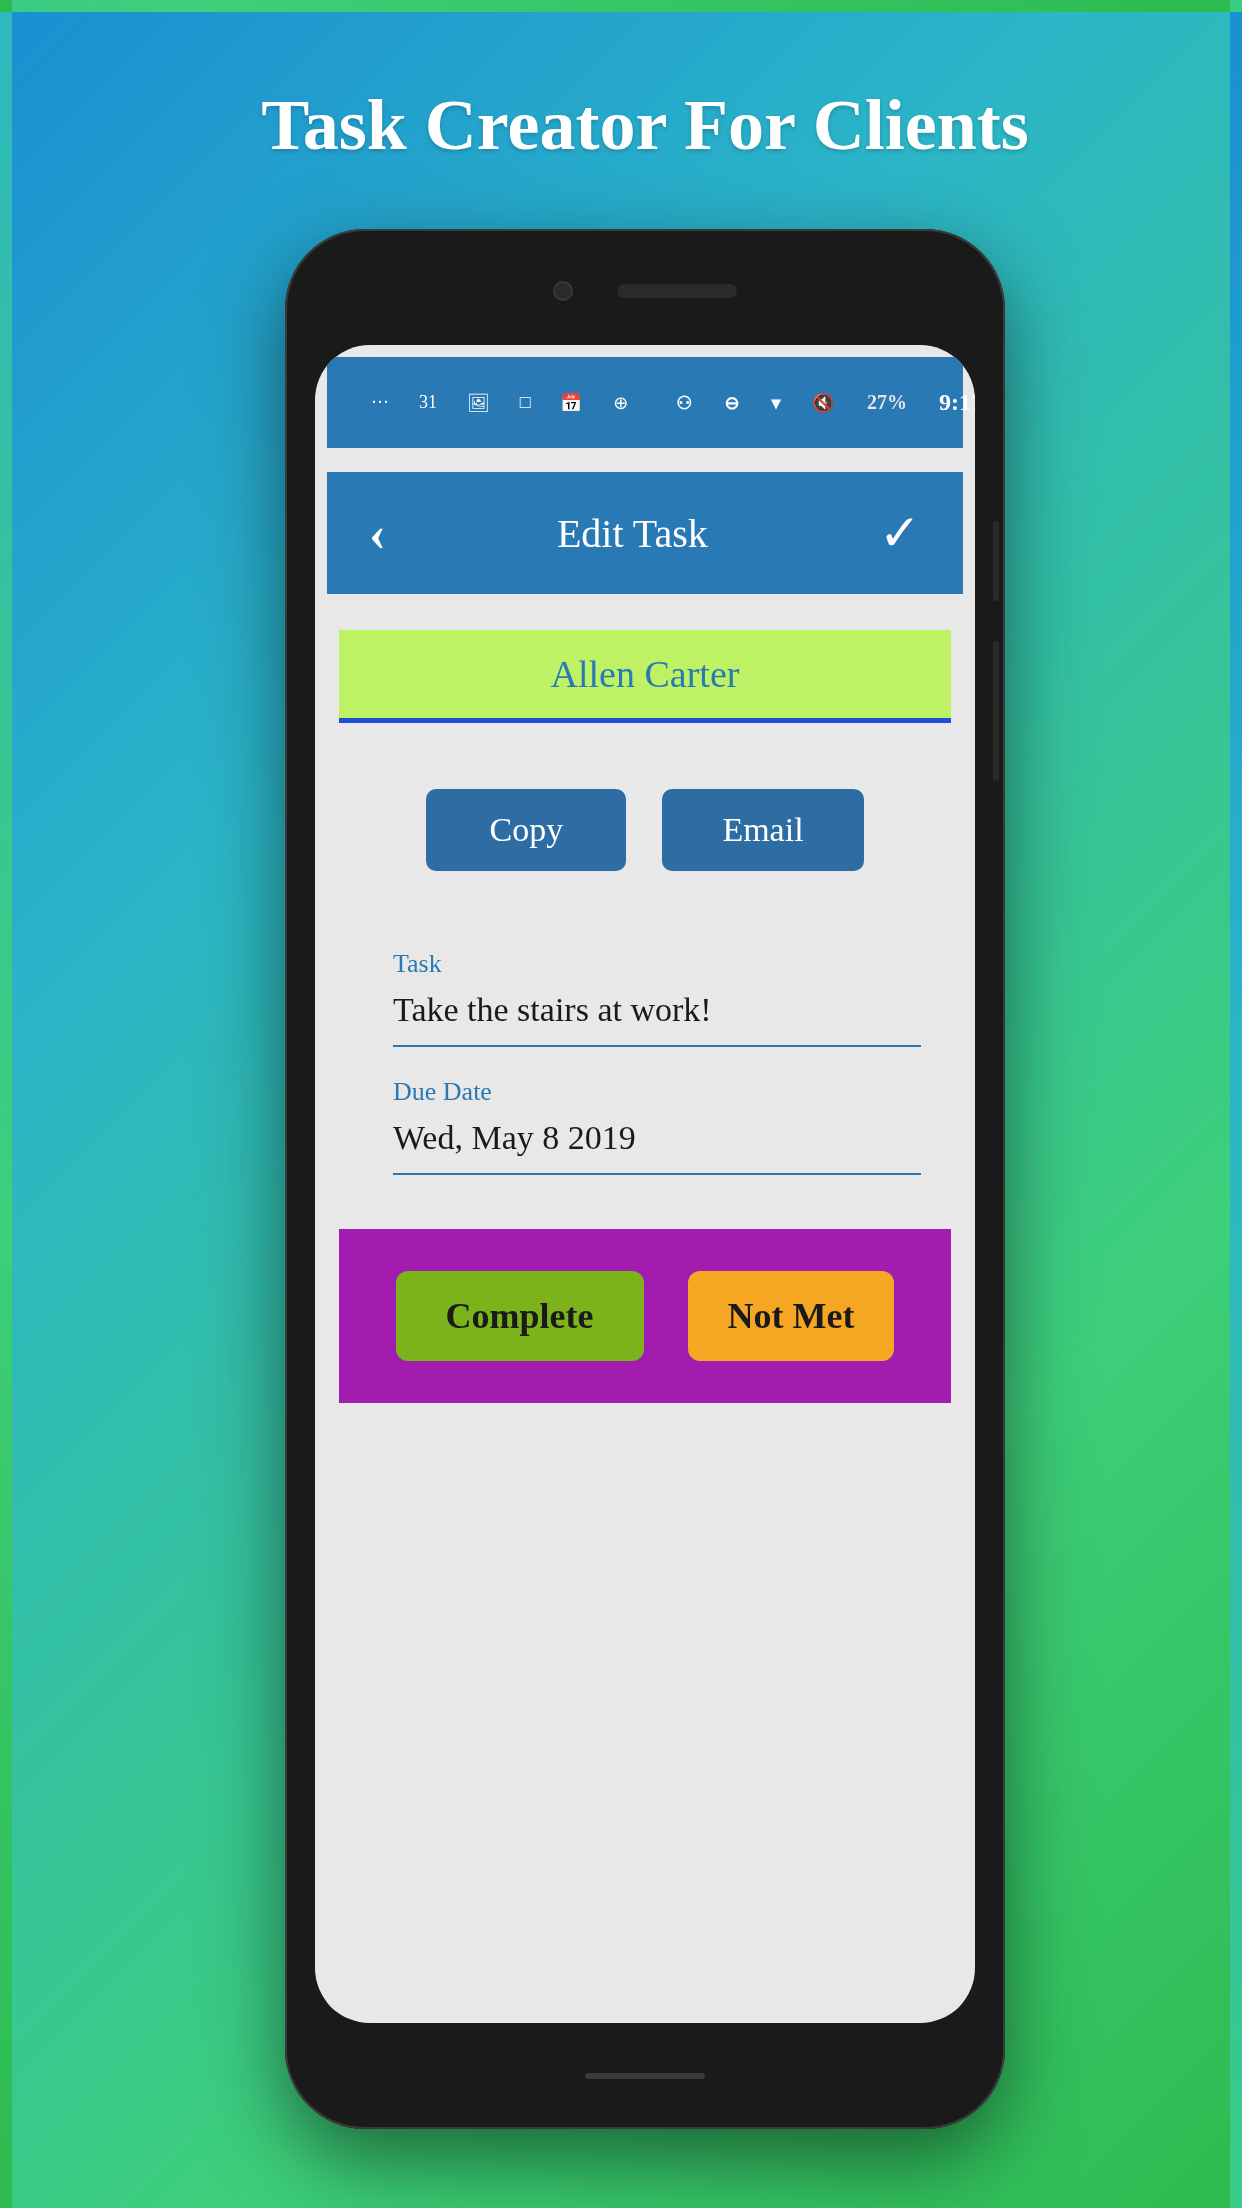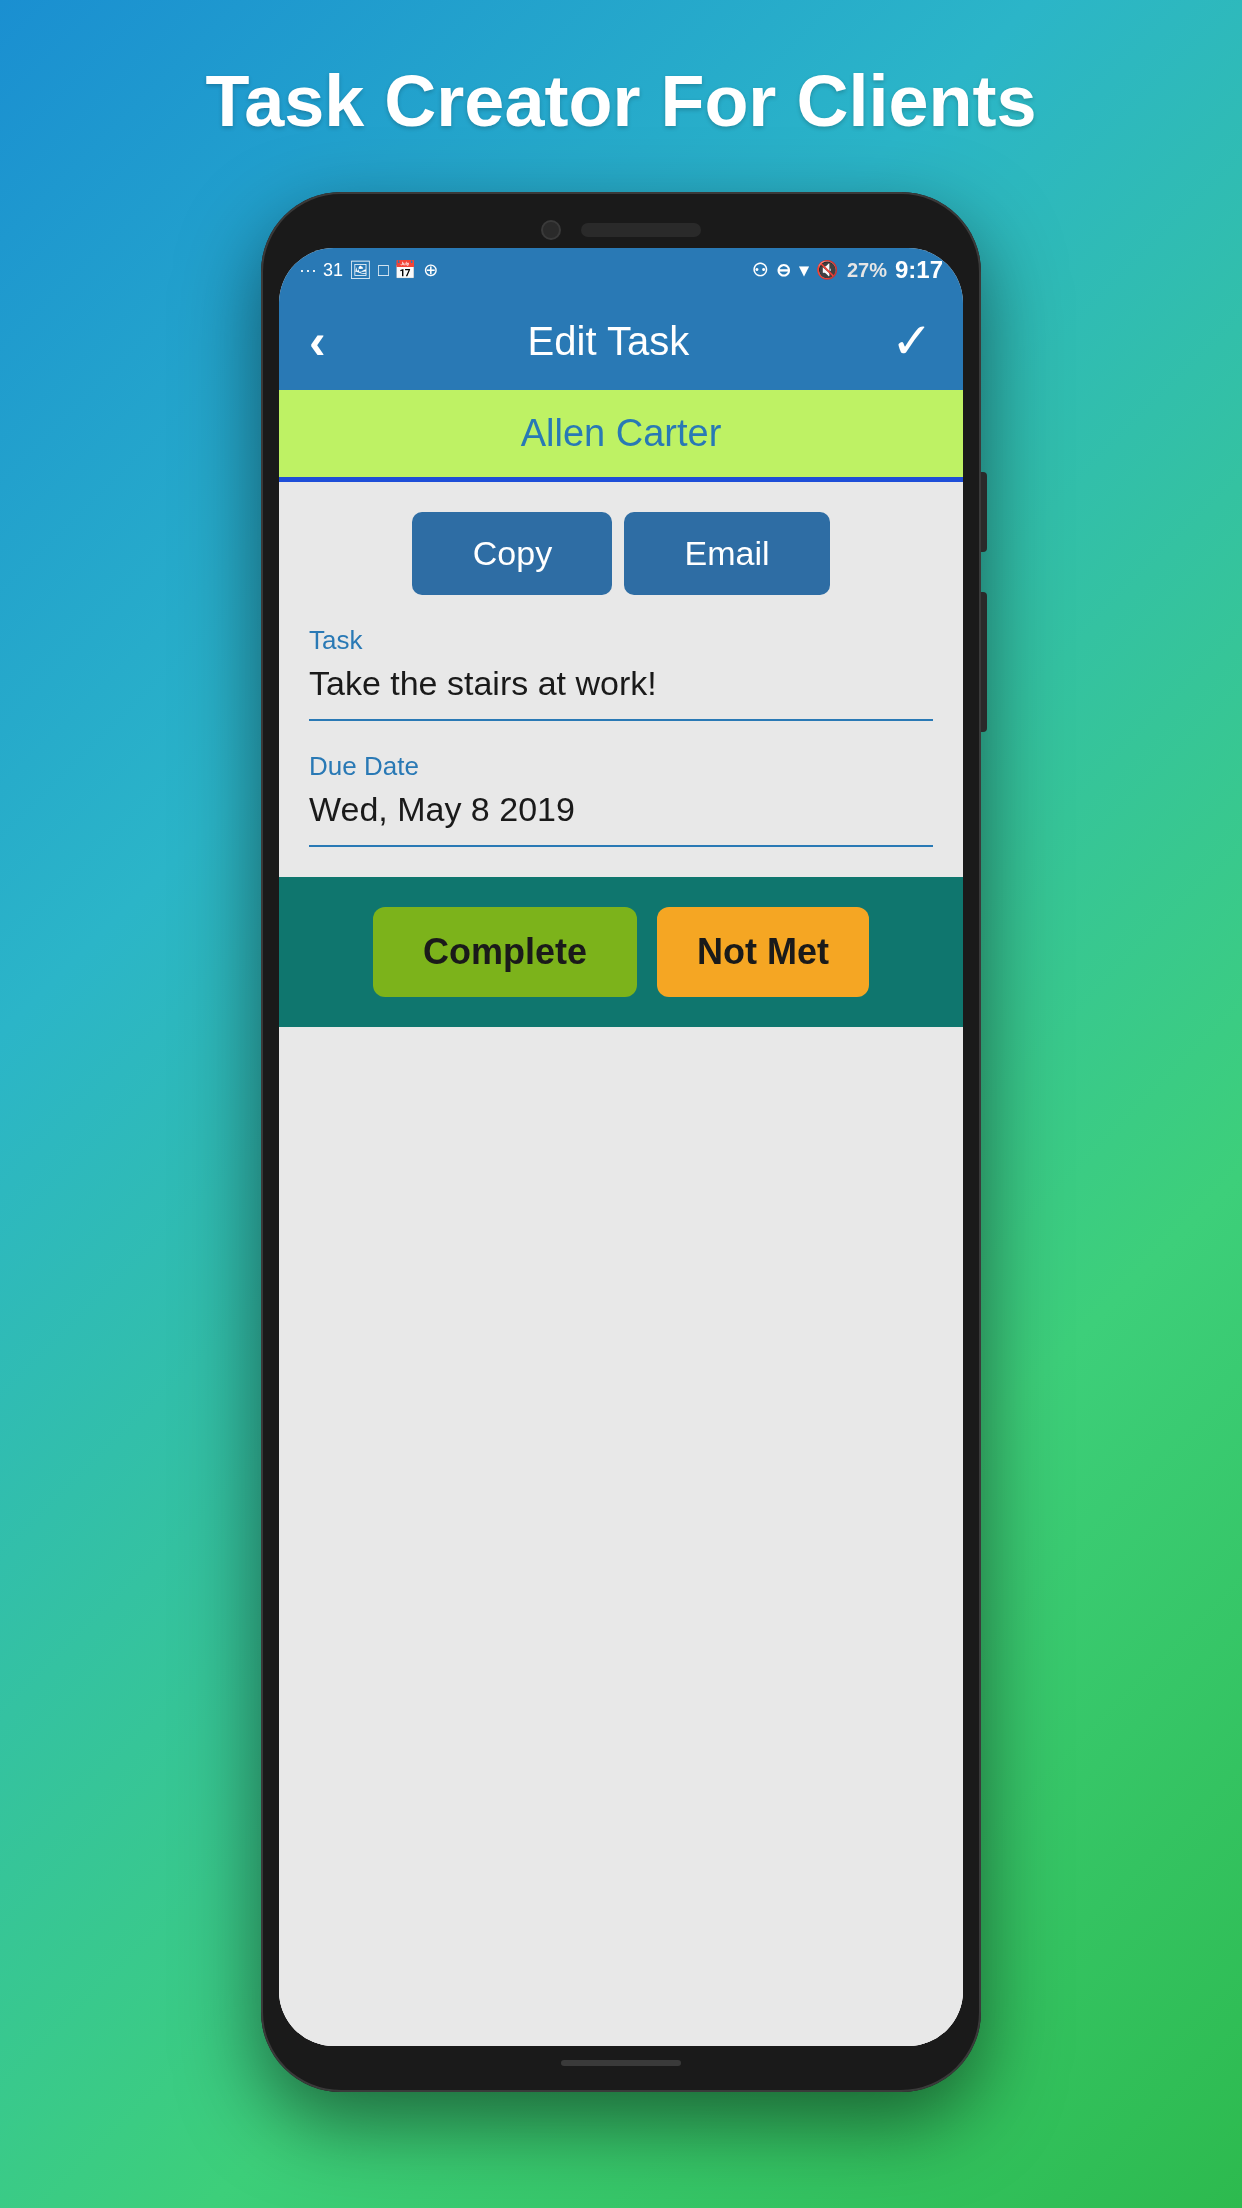--- a/index.html
+++ b/index.html
@@ -1,15 +1,15 @@
 <!DOCTYPE html>
 <html><head>
   <meta charset="utf-8">
   <style>
-    * { margin: 0; padding: 0; box-sizing: border-box; }
+    * { margin: 12px; padding: 0; box-sizing: border-box; font-family: Liberation Serif, serif; }
 
     body {
       width: 1242px;
       height: 2208px;
       background: linear-gradient(135deg, #1a8fd1 0%, #2bb5c8 30%, #3dcf7a 70%, #2dba4e 100%);
       display: flex;
       flex-direction: column;
       align-items: center;
       font-family: 'Arial', sans-serif;
       overflow: hidden;
@@ -211,21 +211,21 @@
     .field-group {
       margin-bottom: 30px;
     }
 
     
     .status-buttons {
       display: flex;
       justify-content: center;
       gap: 20px;
       padding: 30px 30px;
-      background: #0f766e;
+      background: #a21caf;
       flex-shrink: 0;
     }
 
     .btn-complete {
       background: #7cb31b;
       color: #1a1a1a;
       border: none;
       border-radius: 12px;
       padding: 24px 50px;
       font-size: 36px;

